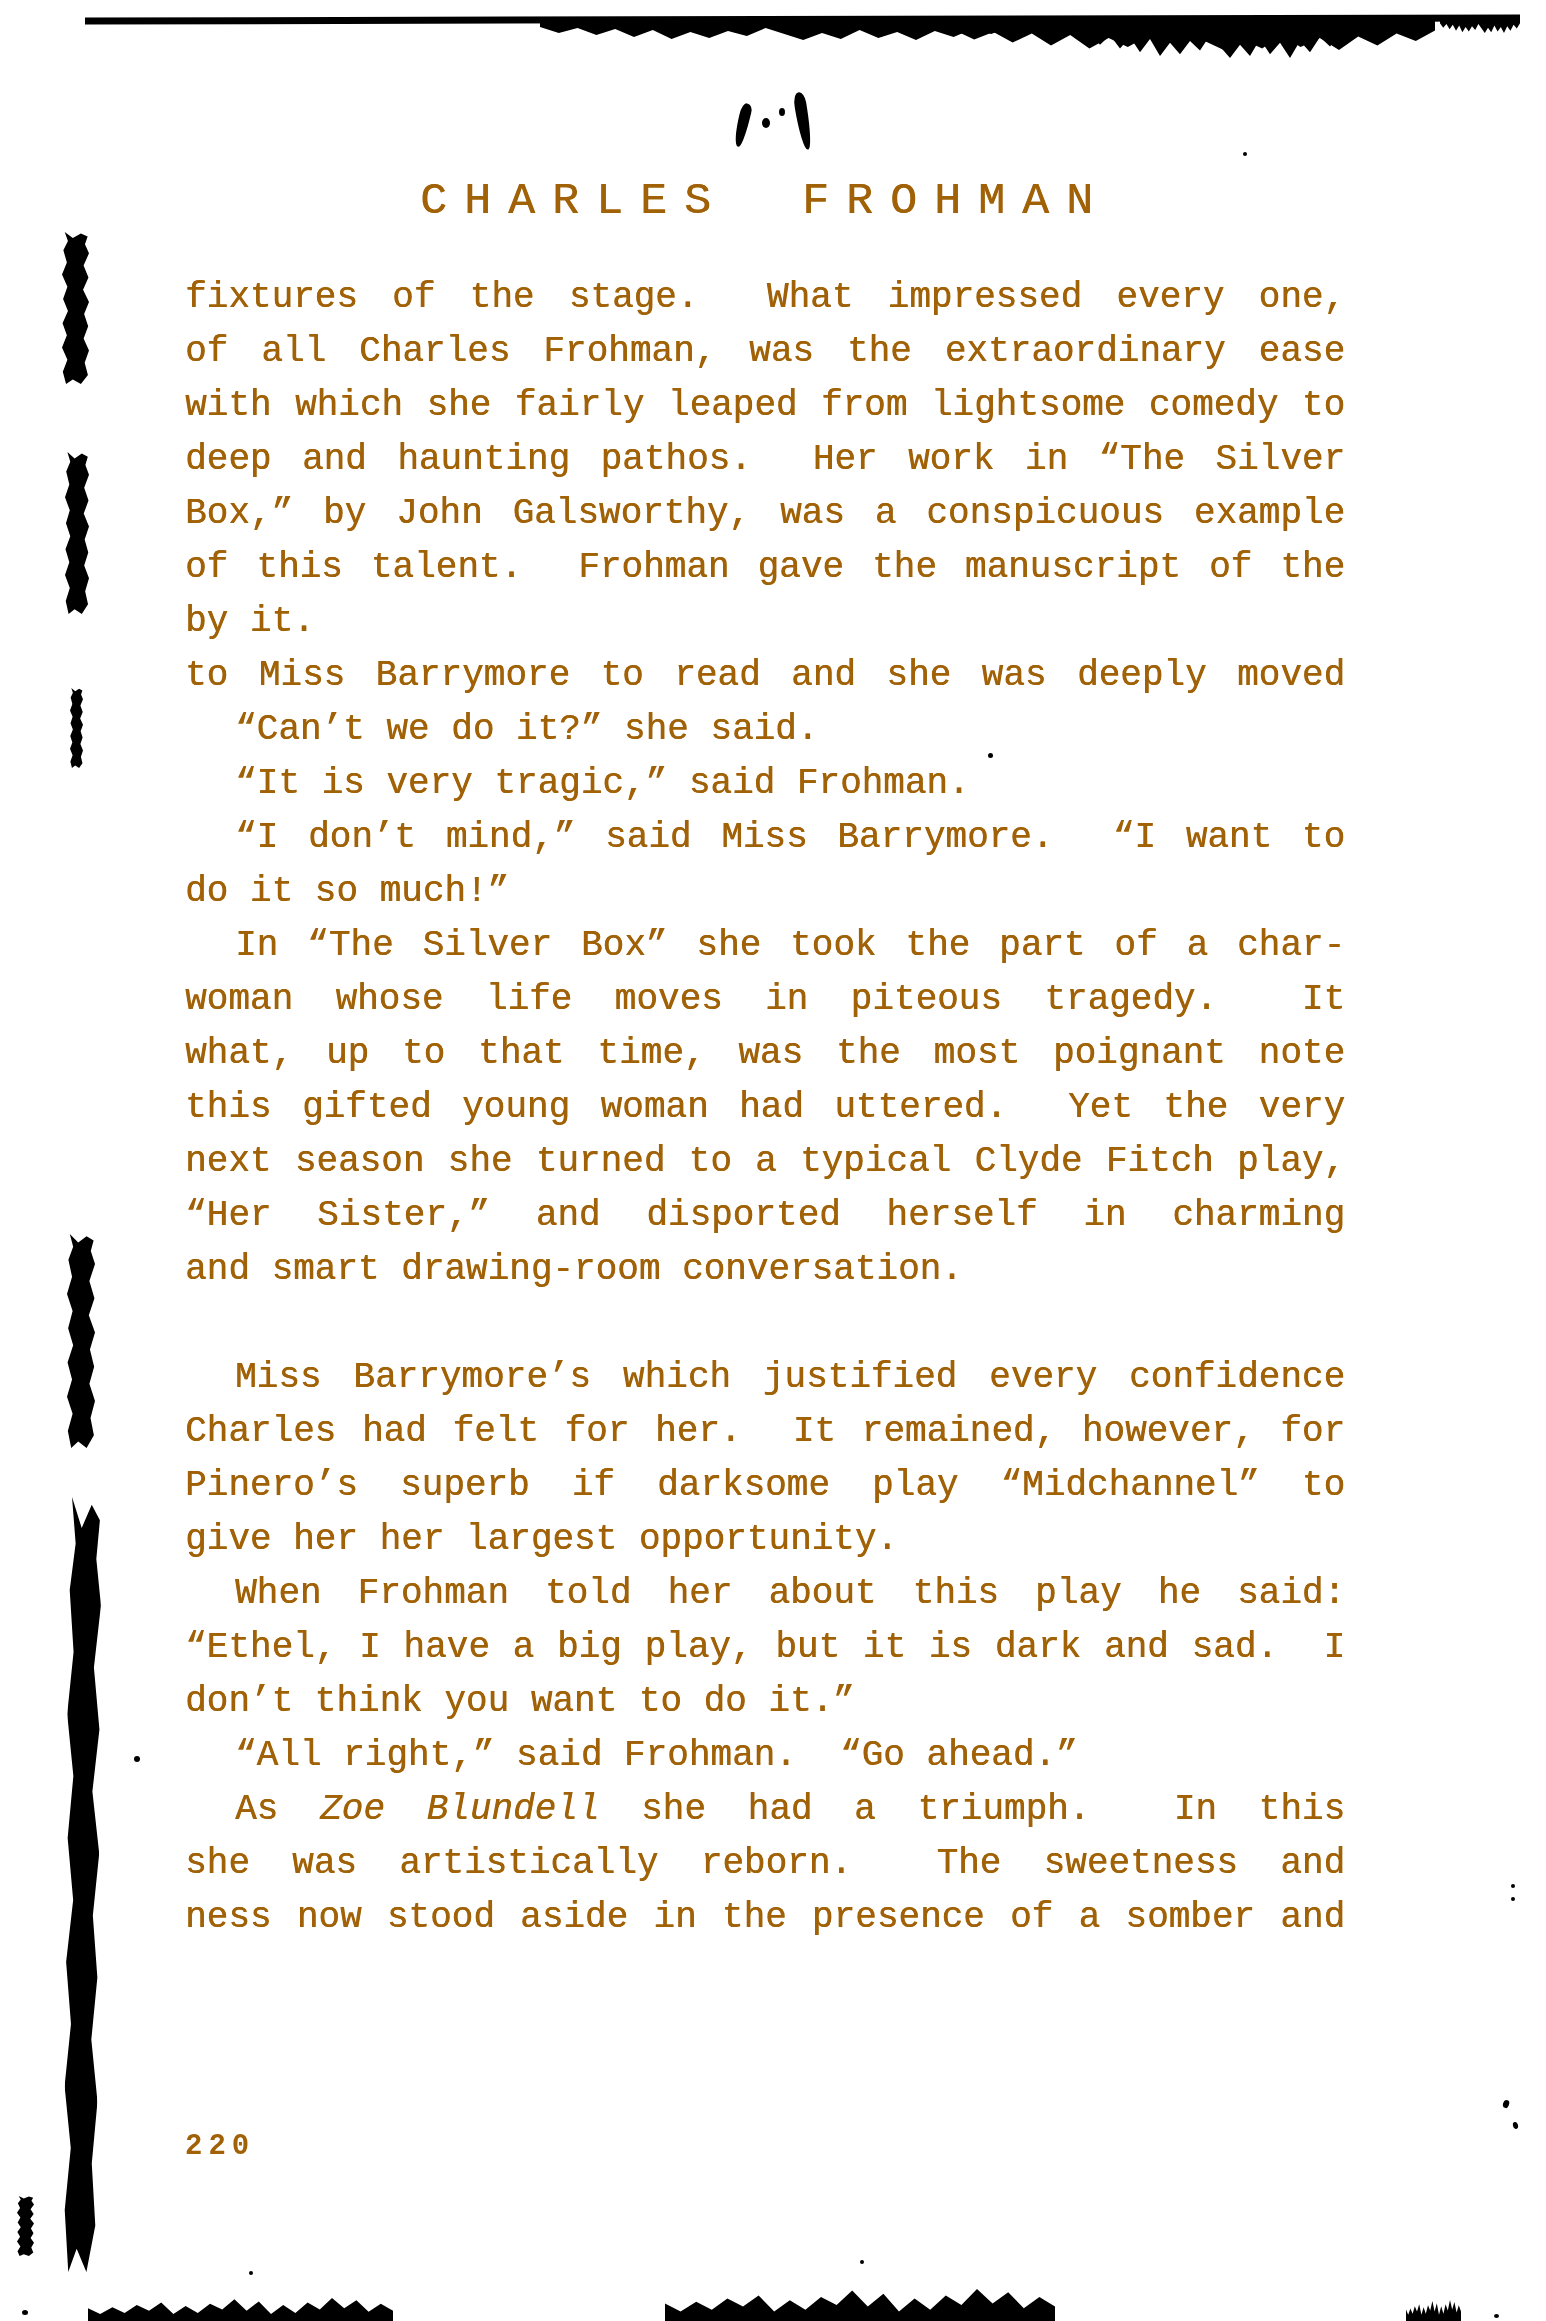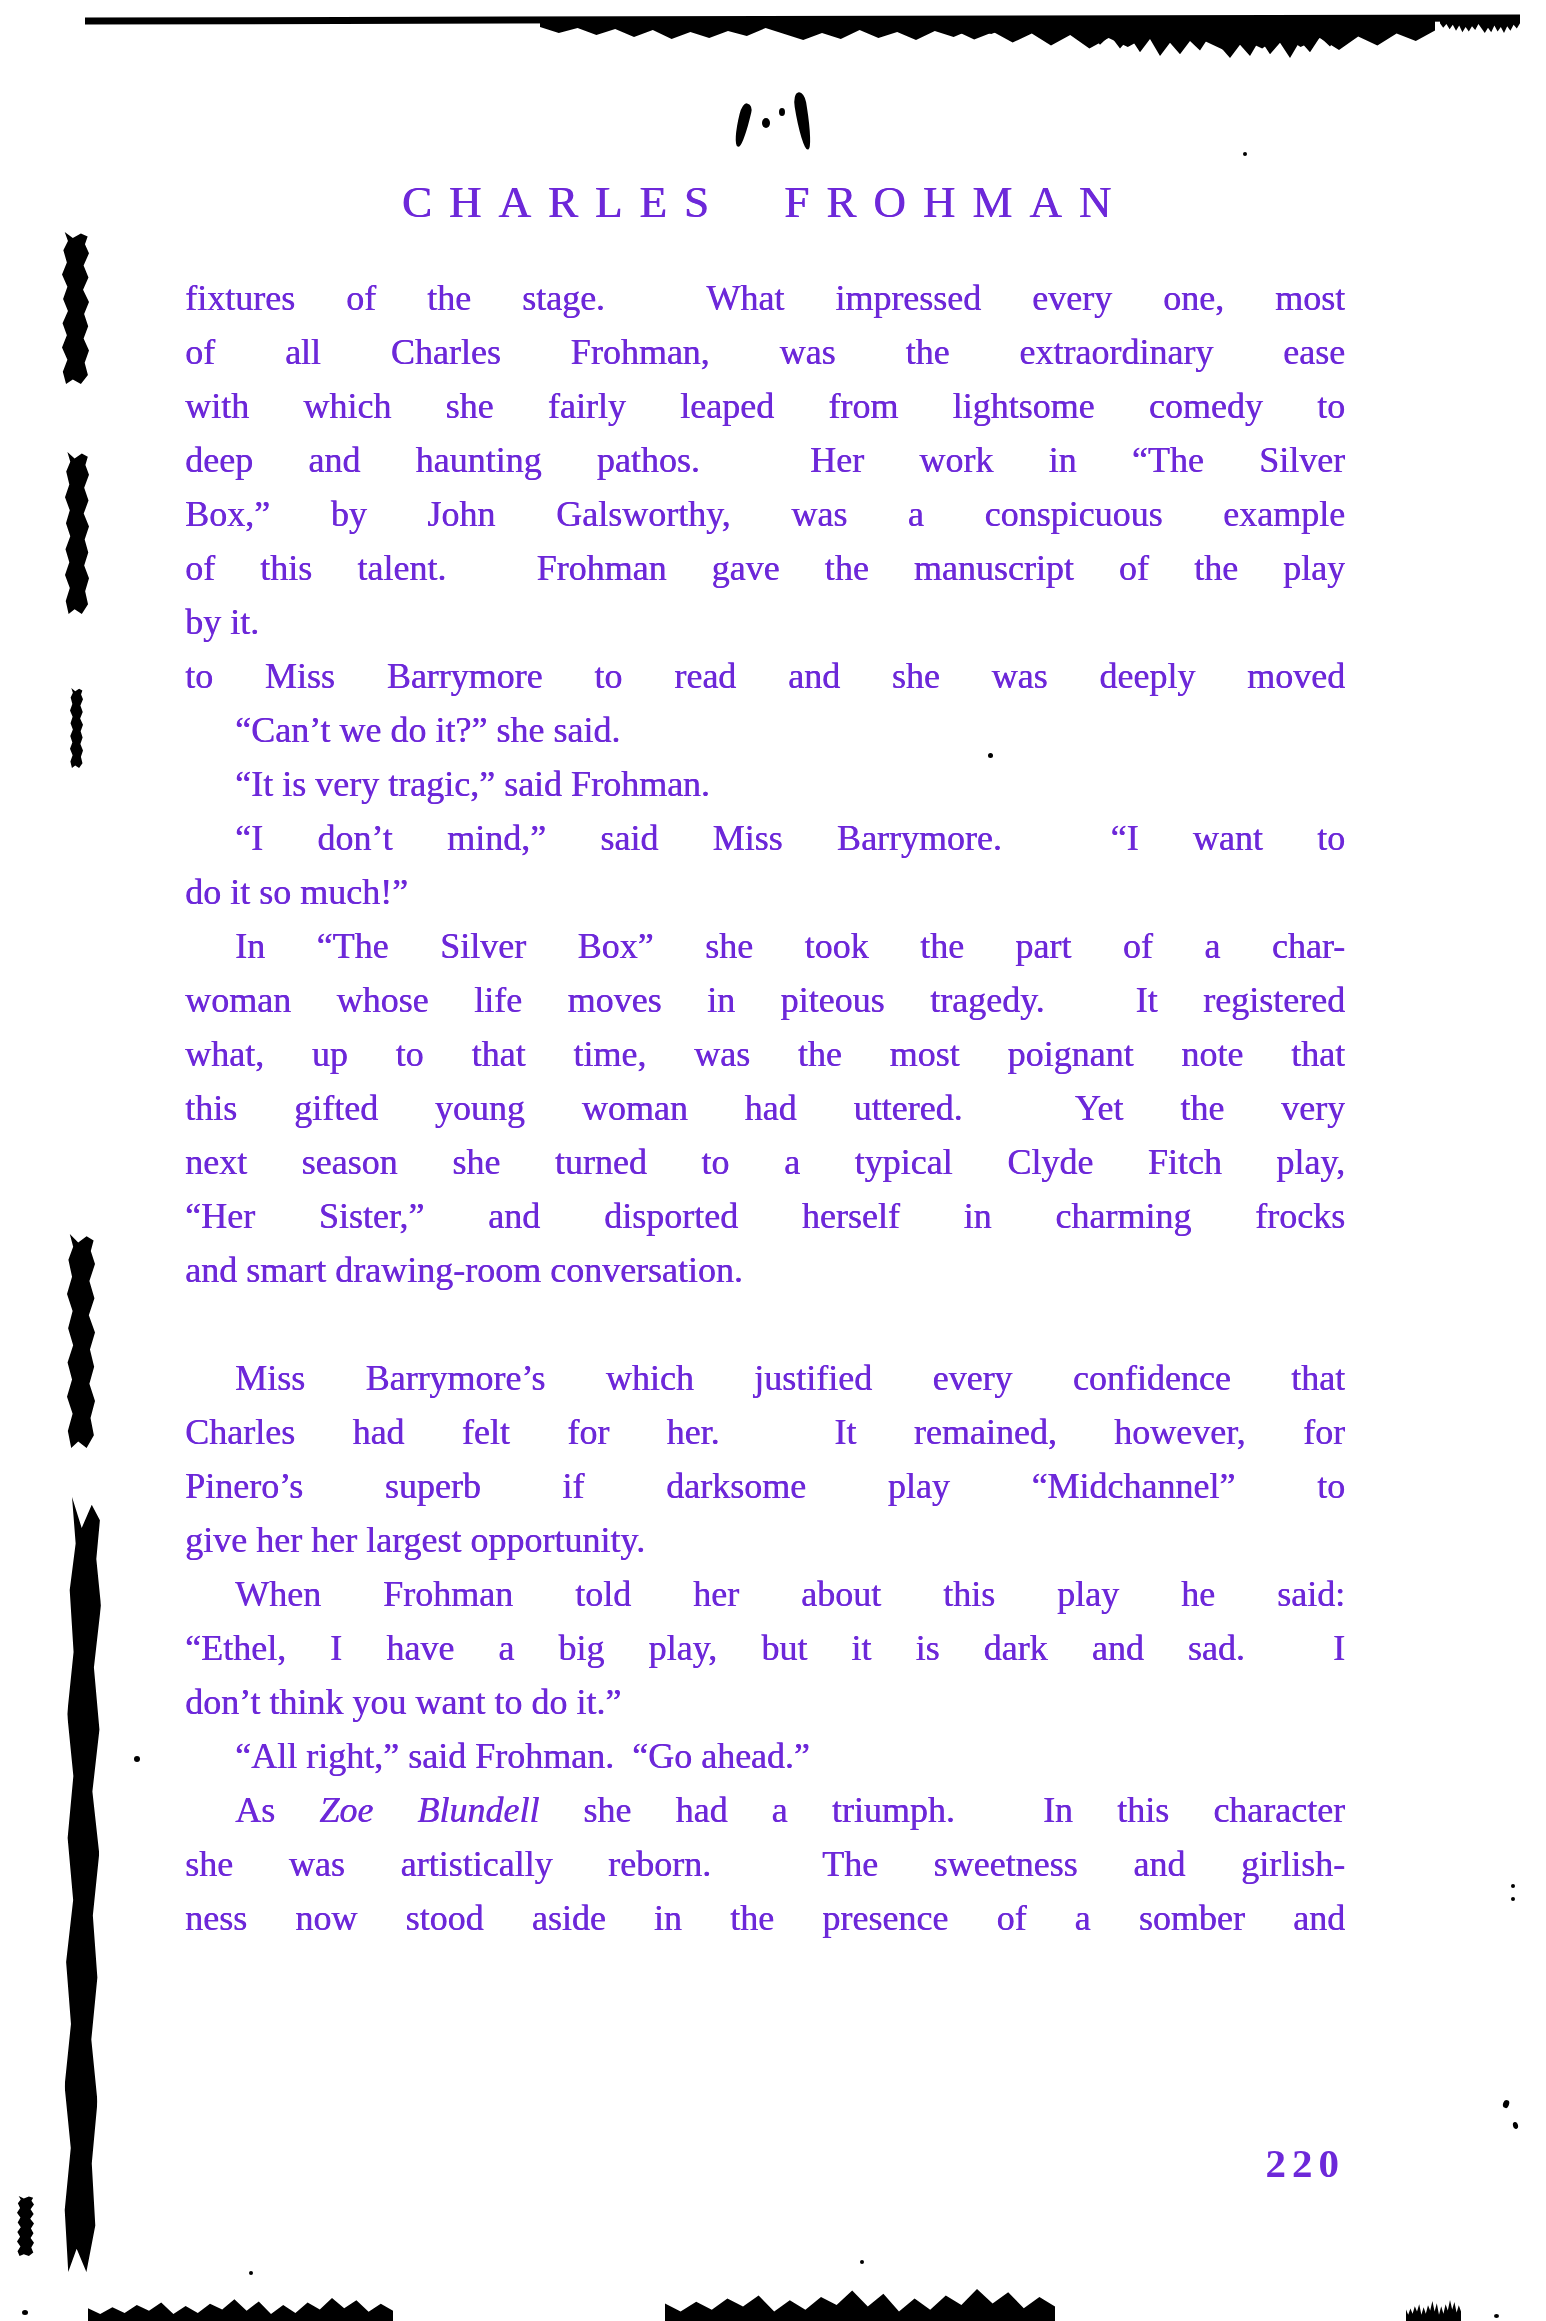--- a/index.html
+++ b/index.html
@@ -1,22 +1,22 @@
 <!DOCTYPE html>
 <html><head>
 <meta charset="utf-8">
 <style>
   html,body{margin:0;padding:0;background:#e8e8e8;}
   .page{
     position:relative;
     width:1546px;height:2321px;
     background:#ffffff;
     overflow:hidden;
-    font-family:Liberation Serif, serif;
-    color:#6d28d9;
+    font-family:Liberation Mono, monospace;
+    color:#a16207;
   }
   
   .title{
     position:absolute;left:185px;top:176px;width:1160px;margin:0;
     text-align:center;font-size:45px;font-weight:normal;
     letter-spacing:17px;word-spacing:30px;white-space:nowrap;
     text-shadow:0.6px 0.3px 0 currentColor;
   }
   .textblock{position:absolute;left:185px;top:271px;width:1160px;}
   .para{margin:0;}
@@ -25,21 +25,21 @@
     height:54px;line-height:54px;font-size:36px;
     text-align:justify;text-align-last:justify;
     white-space:pre-wrap;overflow:hidden;
     text-shadow:0.5px 0.3px 0 currentColor;
   }
   .line.endline{text-align-last:left;}
   .line.indent{text-indent:50px;}
   .line em{font-style:italic;}
   .pagenum{
     position:absolute;left:185px;top:2130px;width:1160px;
-    text-align:right;font-size:41px;font-weight:bold;letter-spacing:6px;margin-top:9px;
+    text-align:left;font-size:29px;font-weight:bold;letter-spacing:6px;
   }
   
   .art{position:absolute;background:#000;}
   .dot{border-radius:50%;}
   
   .rag{clip-path:polygon(
     10% 0%,40% 4%,70% 1%,95% 3%,
     85% 8%,100% 14%,80% 22%,98% 30%,78% 38%,100% 46%,82% 54%,97% 62%,80% 70%,100% 78%,84% 86%,96% 94%,
     70% 100%,40% 97%,15% 100%,
     3% 92%,20% 84%,0% 76%,18% 68%,2% 60%,22% 52%,4% 44%,20% 36%,0% 28%,18% 20%,5% 12%,22% 6%);}

